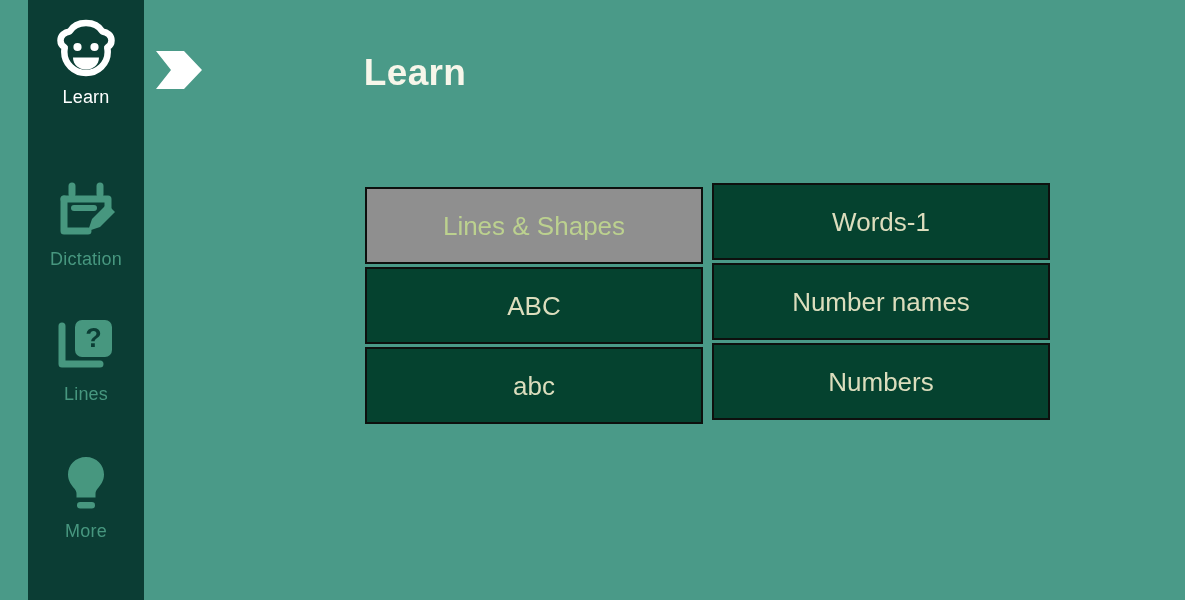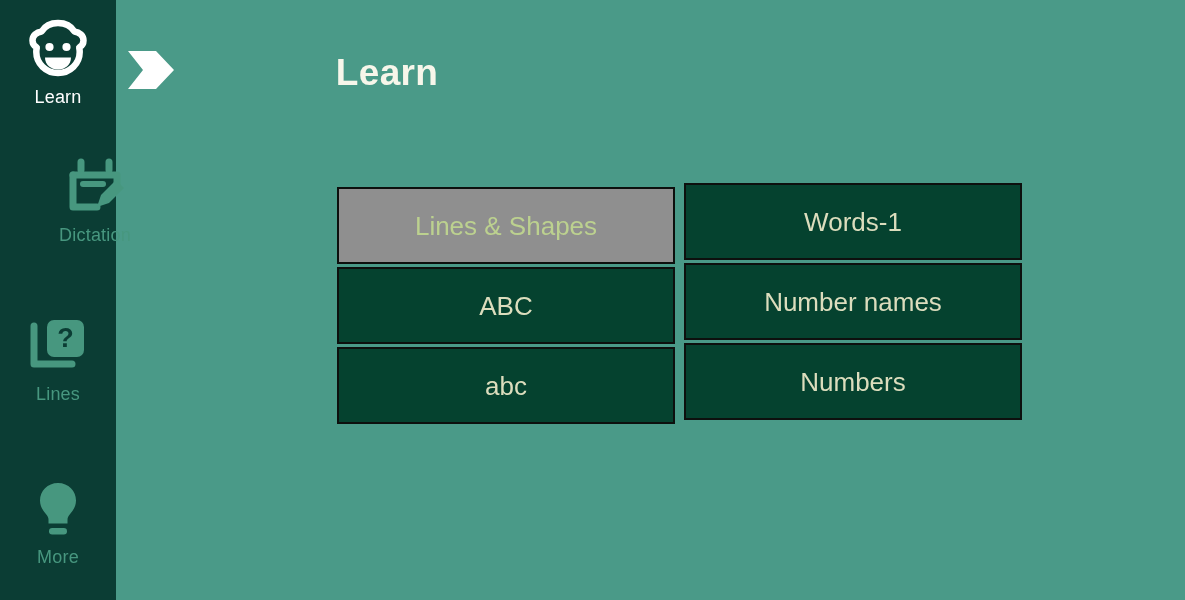--- a/index.html
+++ b/index.html
@@ -13,20 +13,21 @@
     background: #4a9a88;
     font-family: "Liberation Sans", sans-serif;
     -webkit-font-smoothing: antialiased;
   }
   .app {
     position: relative;
     width: 1004px;
     height: 600px;
     display: flex;
     background: #4a9a88;
+    padding-left: 28px;
   }
 
   
   .sidebar {
     width: 116px;
     height: 600px;
     background: #0b3d34;
     flex: 0 0 116px;
     position: relative;
   }
@@ -52,23 +53,23 @@
     margin-top: 7px;
     font-size: 18px;
     line-height: 20px;
     letter-spacing: 0.2px;
     color: #47977f;
   }
   .nav-item.active .nav-label {
     color: #ffffff;
   }
   .item-learn    { top: 18px; }
-  .item-dictation{ top: 156px; margin-left: 37px; }
+  .item-dictation{ top: 180px; }
   .item-quiz     { top: 315px; }
-  .item-more     { top: 478px; justify-content: flex-end; }
+  .item-more     { top: 452px; justify-content: flex-end; }
 
   
   .main {
     position: relative;
     flex: 1 1 auto;
     height: 600px;
   }
   .flag-icon {
     position: absolute;
     left: 9px;

